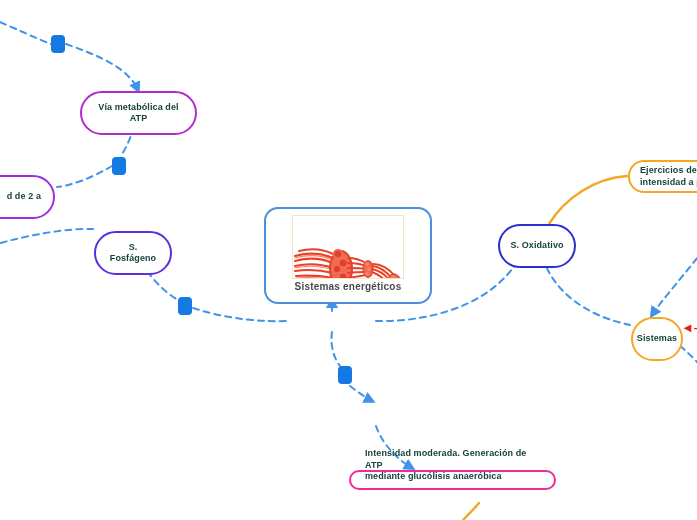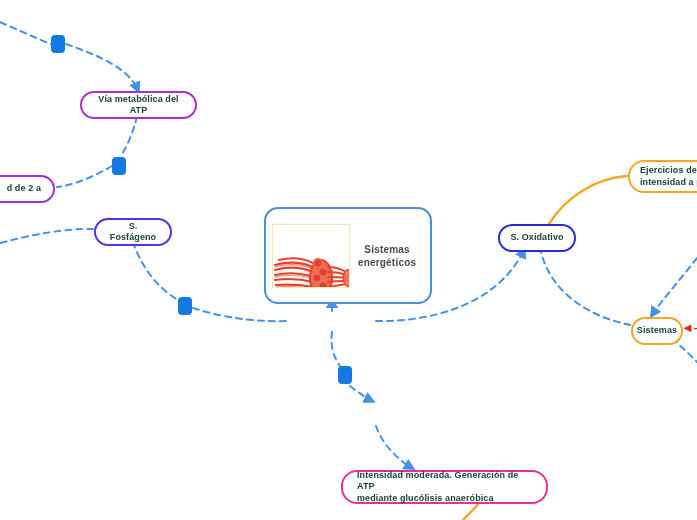--- a/index.html
+++ b/index.html
@@ -39,36 +39,36 @@
     letter-spacing: 0.1px;
     white-space: pre-line;
     line-height: 1.25;
   }
 
   .pill {
     border-radius: 999px;
     border-width: 2px;
     border-style: solid;
     font-size: 9px;
-    padding: 12px 9px;
+    padding: 20px 9px;
   }
 
   .pill.two-line {
     border-radius: 16px;
     padding: 6px 10px;
     text-align: left;
     justify-content: flex-start;
   }
 
   
   .central {
     border: 2px solid #4a90d9;
     border-radius: 14px;
     background: #ffffff;
-    flex-direction: row;
+    flex-direction: column;
     justify-content: flex-start;
     padding: 6px 6px 4px 6px;
   }
   .central-img {
     width: 110px;
     height: 62px;
     border: 1px solid #efe9c2;
     background: #ffffff;
     position: relative;
     overflow: hidden;
@@ -221,40 +221,40 @@
   </div>
 
   <div class="node pill" style="left:80px; top:91px; width:117px; height:24px; border-color:#b22ccb;">
     <span>Vía metabólica del ATP</span>
   </div>
 
   <div class="node pill" style="left:-40px; top:175px; width:95px; height:24px; border-color:#9b2fe0; justify-content:flex-end; padding-right:12px;">
     <span>d de 2 a</span>
   </div>
 
-  <div class="node pill" style="left:94px; top:218px; width:78px; height:23px; border-color:#5b2ee0;">
+  <div class="node pill" style="left:94px; top:231px; width:78px; height:23px; border-color:#5b2ee0;">
     <span>S. Fosfágeno</span>
   </div>
 
 
   <div class="node pill" style="left:498px; top:224px; width:78px; height:23px; border-color:#2b2ed0;">
     <span>S. Oxidativo</span>
   </div>
 
   <div class="node pill two-line" style="left:628px; top:160px; width:110px; height:33px; border-color:#f5a623;">
     <span>Ejercicios de la
 intensidad a p</span>
   </div>
 
   <div class="node pill" style="left:631px; top:317px; width:52px; height:21px; border-color:#f5a623;">
     <span>Sistemas</span>
   </div>
 
 
-  <div class="node pill two-line" style="left:341px; top:470px; width:207px; height:34px; border-color:#ef2b9a; padding-left:14px;">
+  <div class="node pill two-line" style="left:349px; top:470px; width:207px; height:20px; border-color:#ef2b9a; padding-left:14px;align-items:flex-end;">
     <span>Intensidad moderada. Generación de ATP
 mediante glucólisis anaeróbica</span>
   </div>
 
   <div class="chip" style="left:51px; top:35px;"></div>
   <div class="chip" style="left:112px; top:157px;"></div>
   <div class="chip" style="left:178px; top:297px;"></div>
   <div class="chip" style="left:338px; top:366px;"></div>
 
   <div class="red-arrow" style="left:681px; top:321px;">◄–</div>

